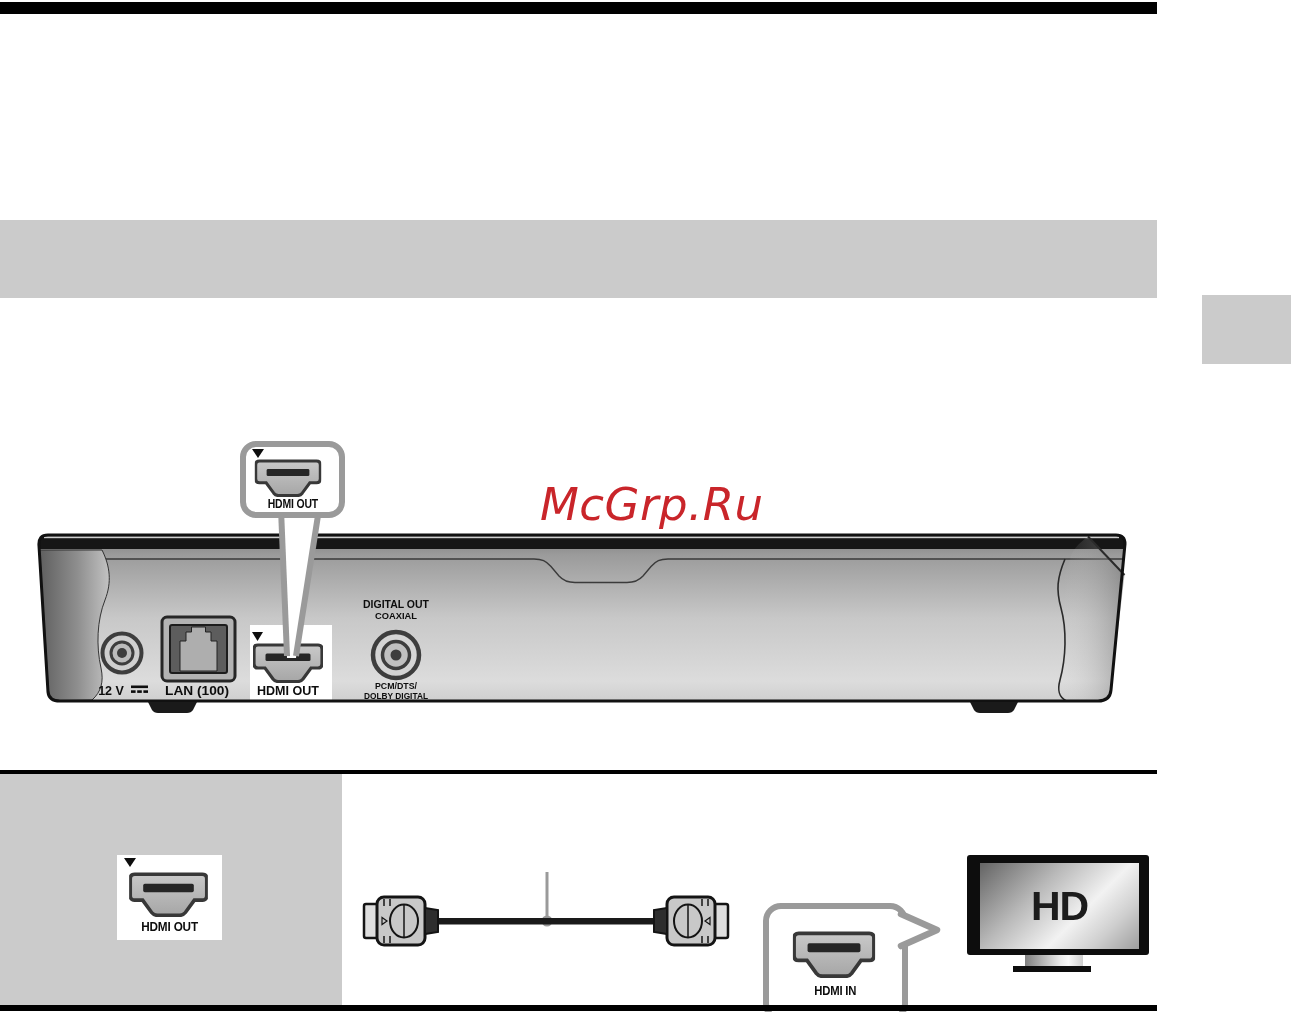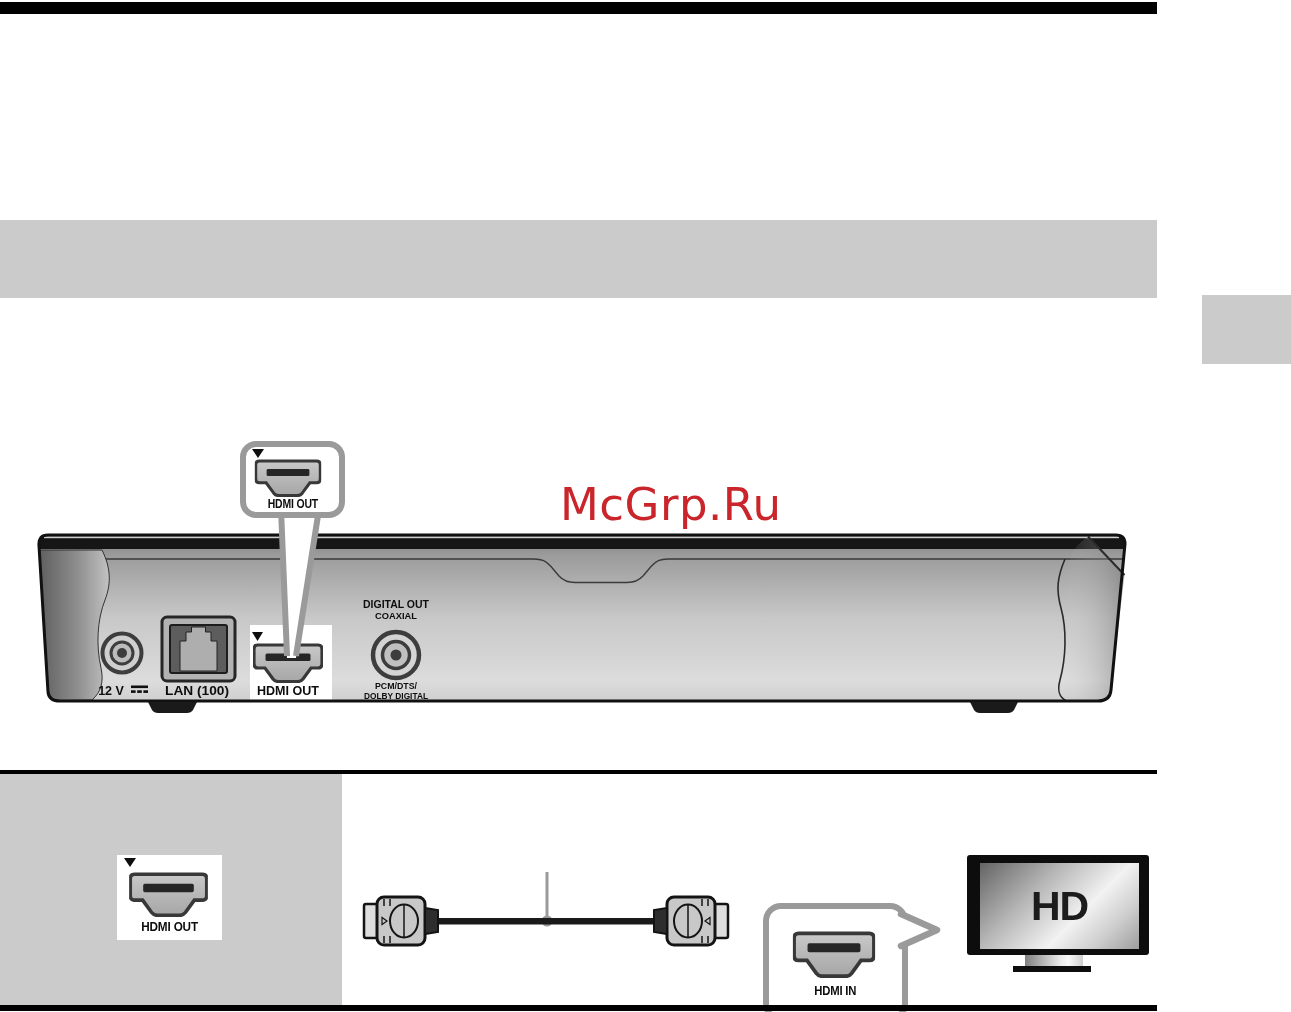--- a/index.html
+++ b/index.html
@@ -9,22 +9,22 @@
   
   .rule{position:absolute;left:0;background:#000;}
   .graybar{position:absolute;background:#cbcbcb;}
   
   .bubble{position:absolute;background:#fff;border:6px solid #9a9a9a;box-sizing:border-box;}
   .tri-down{width:0;height:0;border-left:6px solid transparent;border-right:6px solid transparent;
             border-top:9px solid #0d0d0d;position:absolute;}
   .plug-label{position:absolute;left:0;width:100%;text-align:center;font-weight:bold;color:#0d0d0d;white-space:nowrap;}
   .cond{display:inline-block;transform:scaleX(0.87);transform-origin:center;letter-spacing:-0.2px;}
   
-  #watermark{position:absolute;left:560px;top:478px;font-family:"DejaVu Sans",sans-serif;
-             font-size:45px;color:#c9252a;letter-spacing:0.5px;}
+  #watermark{position:absolute;left:540px;top:478px;font-family:"DejaVu Sans",sans-serif;
+             font-style:italic;font-size:45px;color:#c9252a;letter-spacing:0.5px;}
   
   #tv{position:absolute;left:967px;top:855px;width:170px;height:100px;background:#0d0d0d;border-radius:3px;padding-left:12px;}
   #tv-screen{position:absolute;left:13px;top:8px;right:10px;bottom:6px;
              background:linear-gradient(135deg,#646464 0%,#b9b9b9 35%,#f2f2f2 62%,#cfcfcf 80%,#9e9e9e 100%);
              display:flex;align-items:center;justify-content:center;}
   #tv-screen span{font-weight:bold;font-size:41px;color:#1c1c1c;letter-spacing:-1px;}
   #tv-neck{position:absolute;left:1025px;top:955px;width:58px;height:11px;
            background:linear-gradient(90deg,#808080,#e9e9e9 60%,#f8f8f8 75%,#cfcfcf);}
   #tv-base{position:absolute;left:1013px;top:966px;width:78px;height:6px;background:#0d0d0d;}
   svg{position:absolute;overflow:visible;}

